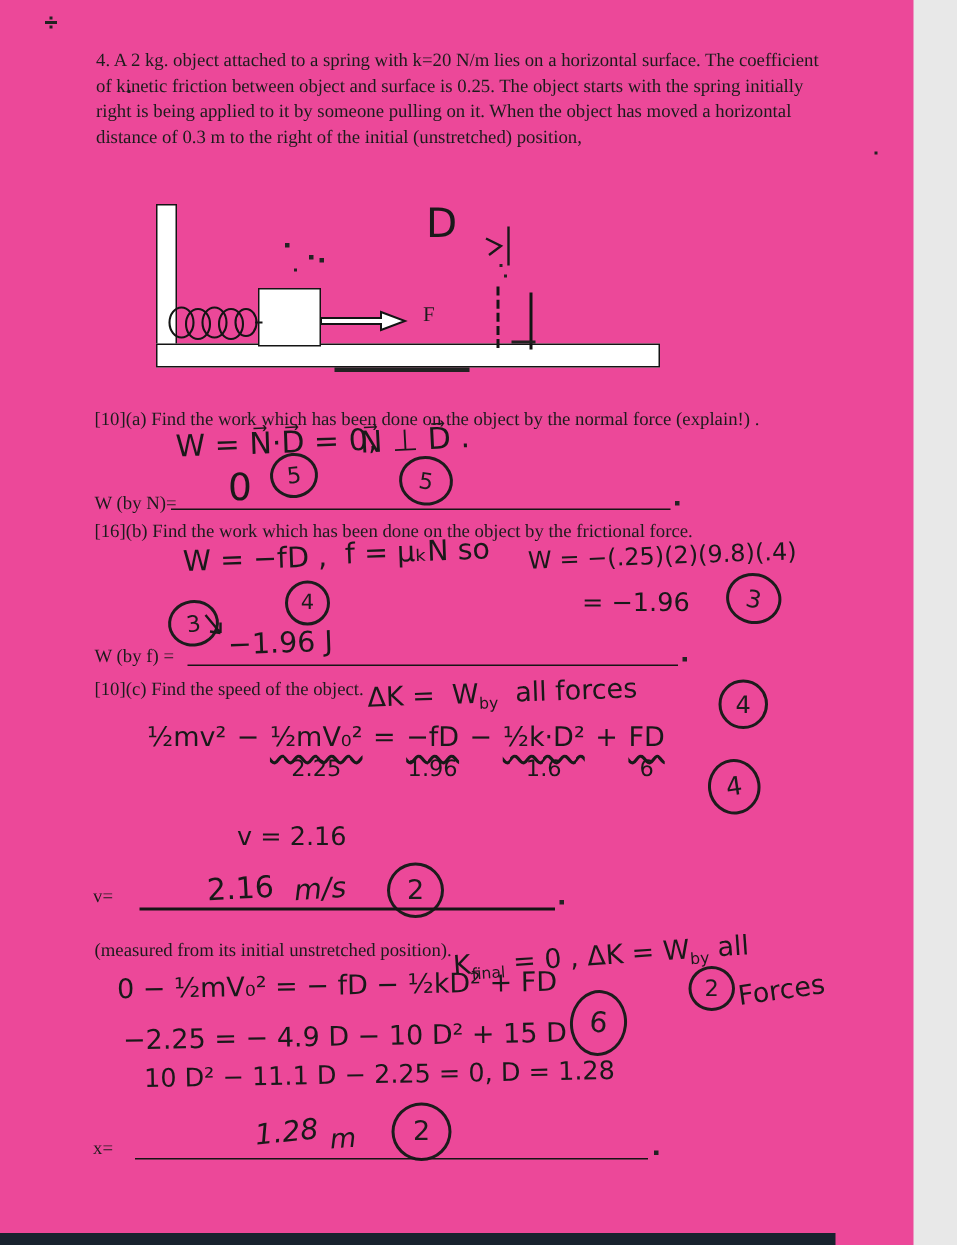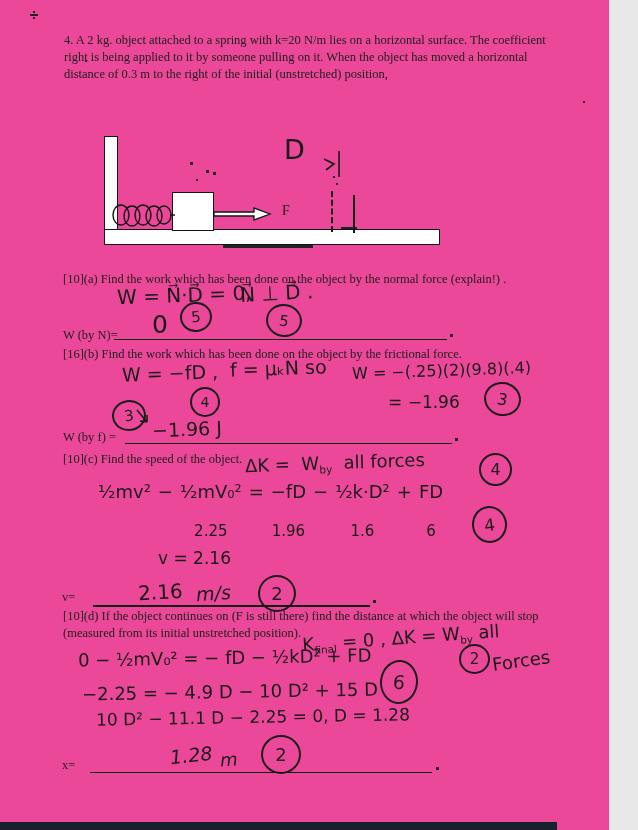--- a/index.html
+++ b/index.html
@@ -14,38 +14,39 @@
         font-family:"DejaVu Sans",sans-serif;color:#1c1c1c;background:transparent;}
   .ans-line{position:absolute;border-top:1.7px solid #151515;}
   .speck{position:absolute;background:#222;}
   .rect{position:absolute;background:#fff;border:1.6px solid #141414;}
   .vline-dash{position:absolute;border-left:2px dashed #141414;}
   .vline{position:absolute;border-left:2px solid #141414;}
   
   .eqrow{position:absolute;display:flex;align-items:flex-start;}
   .col{display:inline-flex;flex-direction:column;align-items:center;margin-right:7px;}
   .term{font-family:"DejaVu Sans",sans-serif;font-size:18px;color:#191919;white-space:nowrap;}
-  .wavy .term{text-decoration-style:wavy;
+  .wavy .term{text-decoration:underline;text-decoration-style:wavy;
               text-decoration-thickness:1.5px;text-underline-offset:6px;}
-  .tval{font-family:"DejaVu Sans",sans-serif;font-size:15px;color:#191919;margin-top:20px;}
+  .tval{font-family:"DejaVu Sans",sans-serif;font-size:15px;color:#191919;margin-top:1px;}
   .botbar{position:absolute;left:0;top:822px;width:557px;height:8px;background:#18222e;}
 </style>
 </head>
 <body>
 
 <div class="page">
 
   <div class="speck" style="left:33px;top:11px;width:2px;height:2px;"></div>
   <div class="speck" style="left:30px;top:14px;width:8px;height:1.5px;"></div>
   <div class="speck" style="left:33px;top:17px;width:2px;height:2px;"></div>
   <div class="speck" style="left:85px;top:60px;width:2px;height:2px;"></div>
   <div class="speck" style="left:583px;top:101px;width:2px;height:2px;"></div>
 
   <div class="print" style="left:64px;top:32px;">
     <div>4. A 2 kg. object attached to a spring with k=20 N/m  lies on a horizontal surface. The coefficient</div>
+    <div>of kinetic friction between object and surface is 0.25. The object starts with the spring initially</div>
     <div>right is being applied to it by someone pulling on it. When the object has moved a horizontal</div>
     <div>distance of 0.3 m to the right of the initial (unstretched) position,</div>
   </div>
 
   <div class="rect" style="left:104px;top:136px;width:12px;height:93px;"></div>
   <div class="rect" style="left:104px;top:229px;width:334px;height:14px;"></div>
   <div class="rect" style="left:172px;top:192px;width:40px;height:37px;border-width:1.5px;"></div>
 
   <svg style="position:absolute;left:112px;top:201px;" width="64" height="28">
     <ellipse cx="9" cy="14" rx="8" ry="10" fill="none" stroke="#141414" stroke-width="1.4"></ellipse>
@@ -150,21 +151,20 @@
 
   <div class="hw" style="left:158px;top:548px;font-size:17px;">v = 2.16</div>
 
   <div class="print" style="left:62px;top:589px;">v=</div>
   <div class="hw" style="left:138px;top:580px;font-size:20px;transform:rotate(-3deg);">2.16</div>
   <div class="hw" style="left:196px;top:582px;font-size:19px;font-style:italic;transform:rotate(-4deg);">m/s</div>
   <div class="circ" style="left:258px;top:575px;width:34px;height:33px;font-size:18px;">2</div>
   <div class="ans-line" style="left:93px;top:605px;width:277px;border-top-width:2.2px;"></div>
   <div class="speck" style="left:373px;top:600px;width:3px;height:3px;"></div>
 
-  <div class="print" style="left:63px;top:608px;">[10](d) If the object continues on (F is still there)  find the distance at which the object will stop</div>
   <div class="print" style="left:63px;top:625px;">(measured from its initial unstretched position).</div>
 
   <div class="hw" style="left:302px;top:627px;font-size:18px;transform:rotate(-4deg);">
     <span>K</span><span class="sub">final</span>
     <span>= 0 , ΔK =</span>
     <span>W</span><span class="sub">by</span>
     <span>all</span>
   </div>
   <div class="circ" style="left:459px;top:644px;width:27px;height:26px;font-size:15px;">2</div>
   <div class="hw" style="left:492px;top:650px;font-size:18px;transform:rotate(-8deg);">Forces</div>

